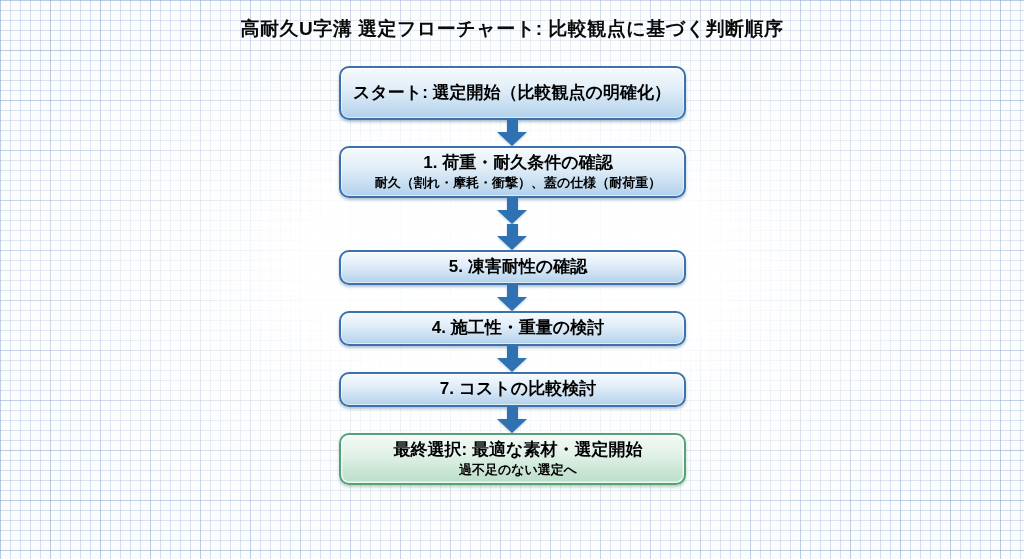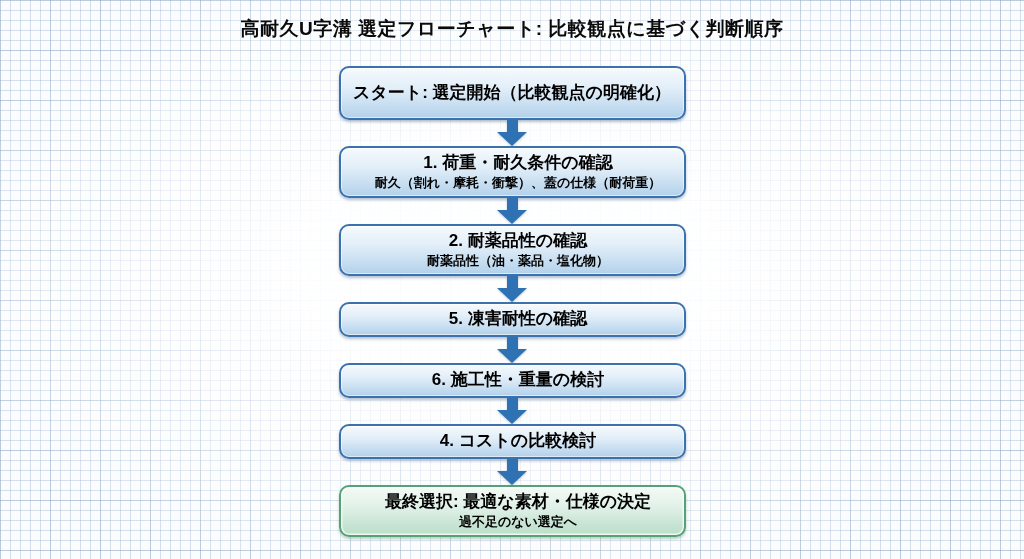--- a/index.html
+++ b/index.html
@@ -91,55 +91,51 @@
   <div class="node">
     <div class="node-title">1. 荷重・耐久条件の確認</div>
     <div class="node-sub">耐久（割れ・摩耗・衝撃）、蓋の仕様（耐荷重）</div>
   </div>
 
   <div class="arrow">
       <div class="stem"></div>
       <div class="head"></div>
     </div>
 
-  <div class="node">
-    <div class="node-title">2. 耐薬品性の確認</div>
-    <div class="node-sub">耐薬品性（油・薬品・塩化物）</div>
-  </div>
 
   <div class="arrow">
       <div class="stem"></div>
       <div class="head"></div>
     </div>
 
   <div class="node">
     <div class="node-title">5. 凍害耐性の確認</div>
   </div>
 
   <div class="arrow">
       <div class="stem"></div>
       <div class="head"></div>
     </div>
 
   <div class="node">
-    <div class="node-title">6. 施工性・重量の検討</div>
+    <div class="node-title">4. 施工性・重量の検討</div>
   </div>
 
   <div class="arrow">
       <div class="stem"></div>
       <div class="head"></div>
     </div>
 
   <div class="node">
-    <div class="node-title">4. コストの比較検討</div>
+    <div class="node-title">7. コストの比較検討</div>
   </div>
 
   <div class="arrow">
       <div class="stem"></div>
       <div class="head"></div>
     </div>
 
   <div class="node final">
-    <div class="node-title">最終選択: 最適な素材・仕様の決定</div>
+    <div class="node-title">最終選択: 最適な素材・選定開始</div>
     <div class="node-sub">過不足のない選定へ</div>
   </div>
 
 </div>
 
 </body></html>

